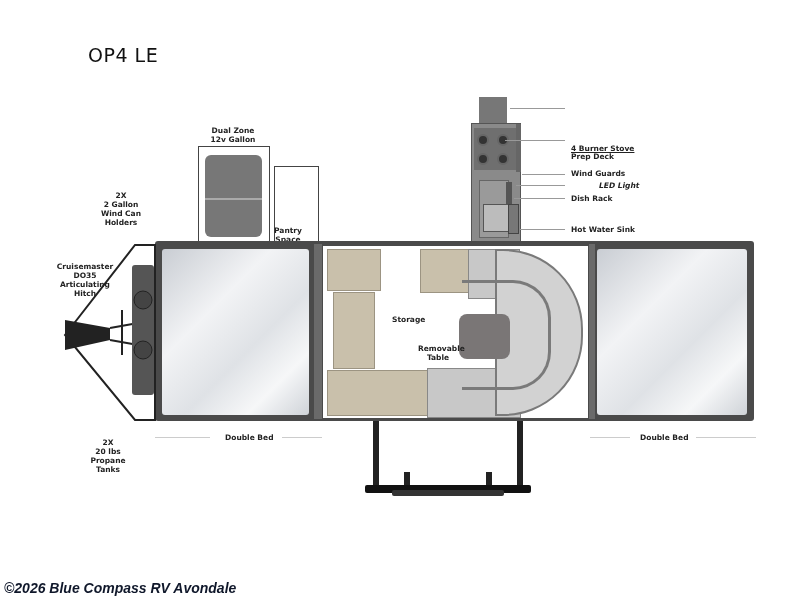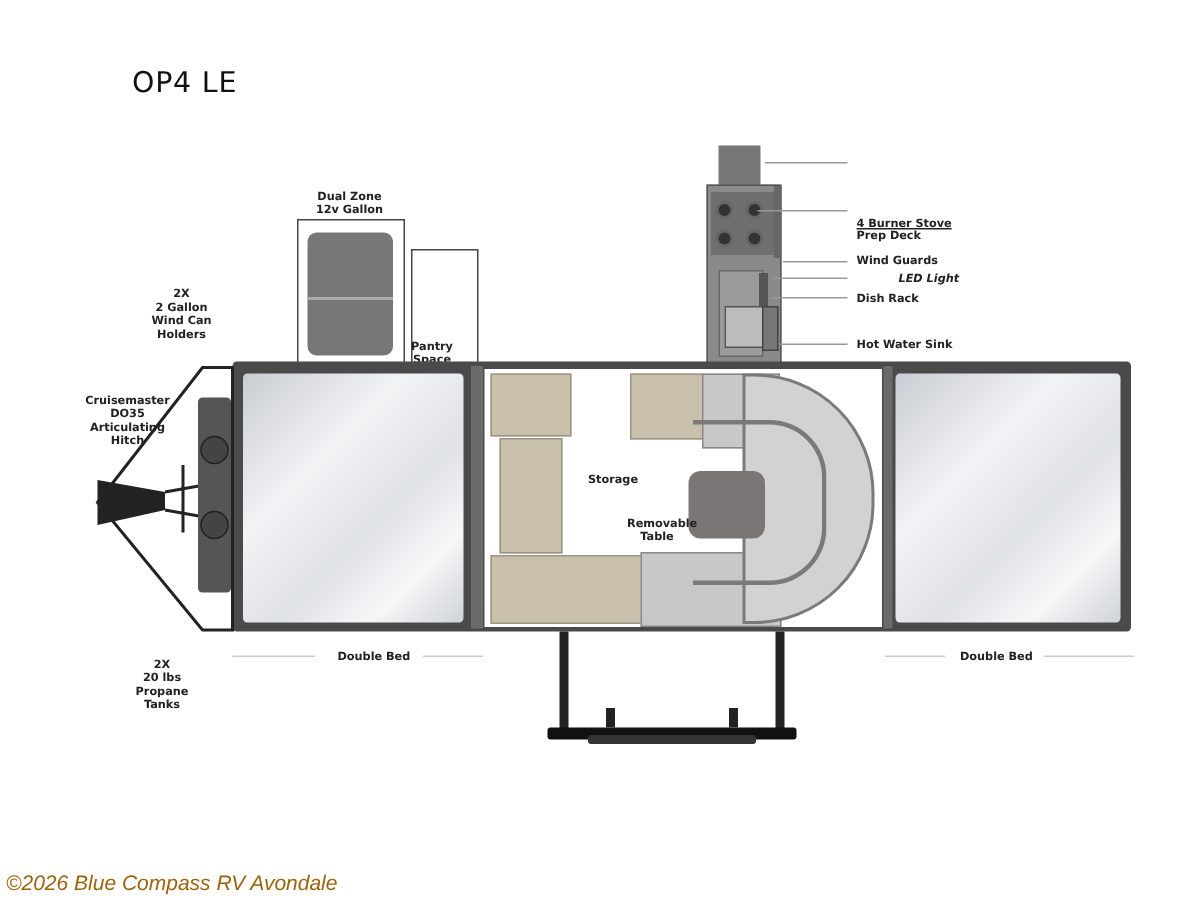--- a/index.html
+++ b/index.html
@@ -2,21 +2,21 @@
 <html><head>
 <meta charset="utf-8">
 <style>
   html, body { margin:0; padding:0; }
   body { width:800px; height:600px; background:#ffffff; position:relative; overflow:hidden; font-family:"Liberation Sans", sans-serif; }
   .abs { position:absolute; }
   .title { left:88px; top:44px; font-size:19px; color:#111; font-family:"DejaVu Sans", sans-serif; letter-spacing:0.5px; }
   .lbl { font-size:7.5px; font-weight:bold; color:#222; text-align:center; line-height:9px; font-family:"DejaVu Sans", sans-serif; }
   .lbl-left { text-align:left; }
   .line { background:#999; height:1px; }
-  .footer { left:4px; top:580px; font-size:14px; font-weight:normal; font-style:italic; color:#a16207; font-family:"Liberation Sans", sans-serif; }
+  .footer { left:4px; top:580px; font-size:14px; font-weight:bold; font-style:italic; color:#0f172a; font-family:"Liberation Sans", sans-serif; }
   .bed { background:linear-gradient(135deg,#c9cdd3 0%,#f2f3f5 35%,#dfe2e6 60%,#f6f7f8 80%,#cfd3d8 100%); border-radius:3px; }
   .wall { background:#4a4a4a; }
   .tan { background:#c9c0ab; border:1px solid #9c9482; }
   .grey { background:#c8c8c8; border:1px solid #888; }
   .burner { width:12px; height:12px; border-radius:50%; background:#333; border:2px solid #666; box-sizing:border-box; }
 </style>
 </head>
 <body>
 
 <div class="abs title">OP4 LE</div>

